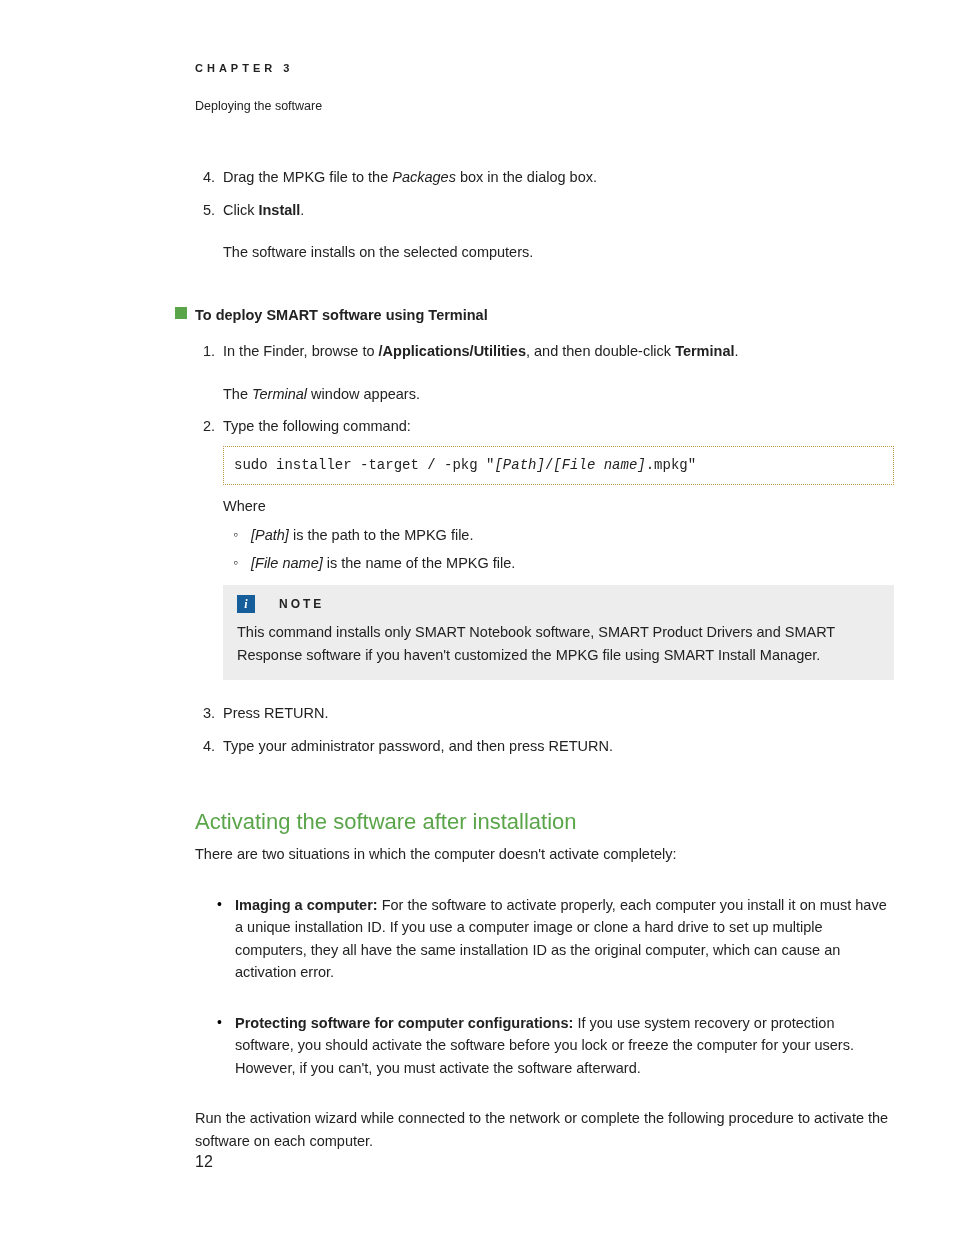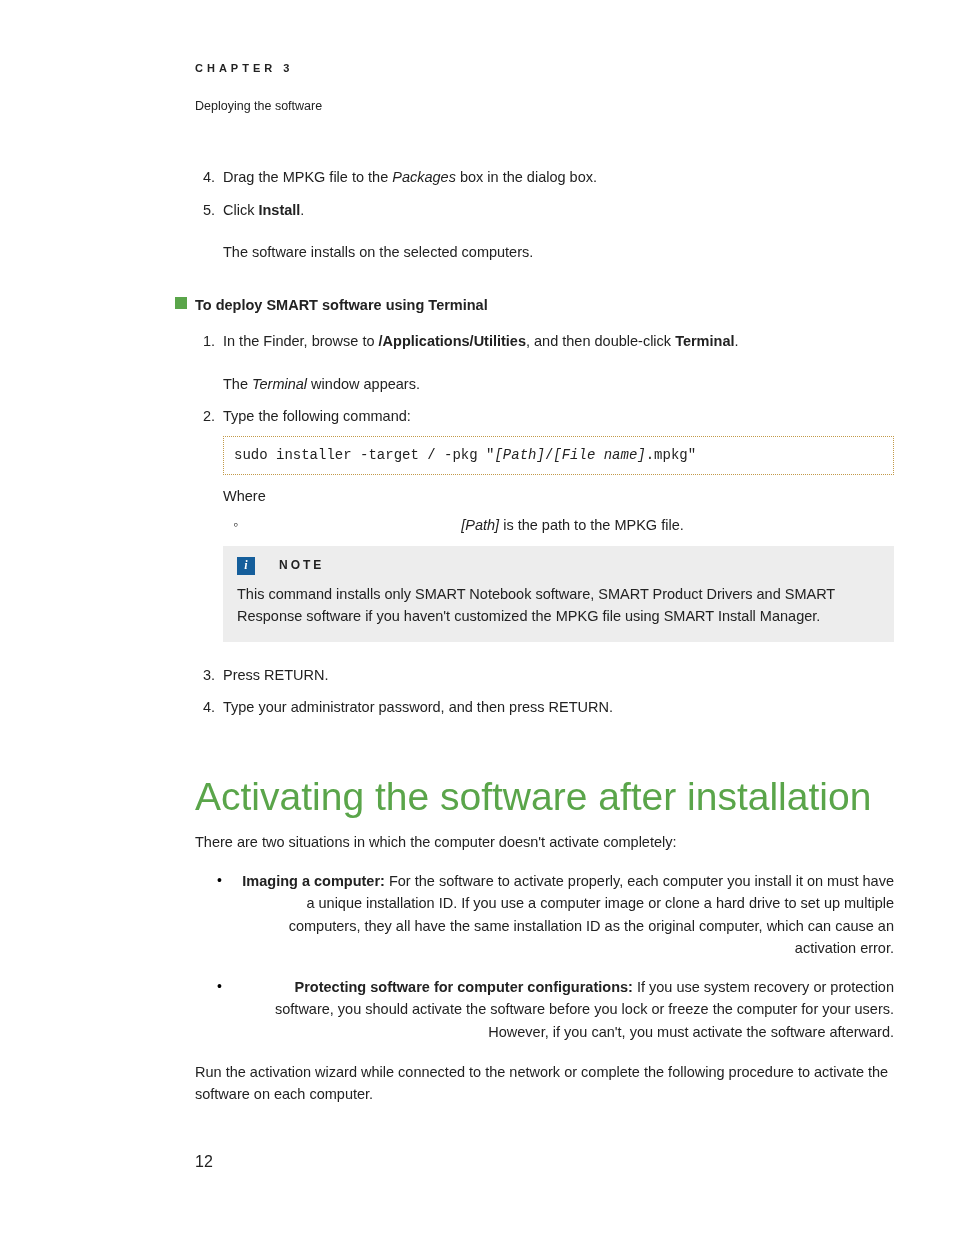--- a/index.html
+++ b/index.html
@@ -31,42 +31,42 @@
   }
   ol.num { list-style: none; padding: 0; margin: 0 0 14px 0; }
   ol.num > li { display: flex; margin-bottom: 10px; }
   ol.num > li > .n { width: 28px; flex: 0 0 28px; text-align: right; padding-right: 8px; }
   ol.num > li > .b { flex: 1; }
   .followup { margin-top: 20px; }
 
   .proc-head {
     position: relative;
     font-weight: bold;
-    margin: 30px 0 14px 0;
+    margin: 40px 0 14px 0;
   }
   .proc-head .sq {
     position: absolute;
     left: -20px; top: 3px;
     width: 12px; height: 12px;
     background: #5aa54a;
   }
 
   .codebox {
     border: 1px dotted #c29a4a;
     padding: 8px 10px;
     font-family: "Courier New", monospace;
     font-size: 14px;
     margin: 8px 0 10px 0;
     white-space: nowrap;
     overflow: hidden;
   }
   .codebox .ci { font-style: italic; }
 
   ul.sub { list-style: none; padding: 0; margin: 6px 0 10px 0; }
-  ul.sub > li { position: relative; padding-left: 28px; margin: 6px 0; text-align: center; }
+  ul.sub > li { position: relative; padding-left: 28px; margin: 6px 0; }
   ul.sub > li::before {
     content: "\25E6"; 
     position: absolute; left: 10px; top: 0;
     font-size: 14px; color: #222;
   }
 
   .note-block {
     background: #ededed;
     padding: 10px 14px 14px 14px;
     margin: 8px 0 12px 0;
@@ -77,26 +77,26 @@
     color: #fff; font-family: Georgia, serif; font-style: italic;
     font-size: 12px; font-weight: bold;
     display: flex; align-items: center; justify-content: center;
     margin-right: 12px;
   }
   .note-label { font-size: 12px; font-weight: bold; letter-spacing: 3px; padding-left: 12px; }
 
   h1.section {
     font-family: Arial, Helvetica, sans-serif;
     font-weight: normal;
-    font-size: 39px;
+    font-size: 22px;
     color: #5aa54a;
     margin: 48px 0 4px 0;
   }
   ul.bul { list-style: none; padding: 0; margin: 10px 0 0 0; }
-  ul.bul > li { position: relative; padding-left: 40px; margin: 16px 0; text-align: right; }
+  ul.bul > li { position: relative; padding-left: 40px; margin: 28px 0; }
   ul.bul > li::before {
     content: "\2022";
     position: absolute; left: 22px; top: 0;
     font-size: 14px; color: #000;
   }
   .bodytext { margin: 18px 0 0 0; }
   .pagenum {
     position: absolute;
     left: 195px;
     bottom: 60px;
@@ -146,20 +146,21 @@
     </li>
 
     <li>
       <div class="n">2.</div>
       <div class="b">
         <div>Type the following command:</div>
         <div class="codebox"><span>sudo installer -target / -pkg "</span><span class="ci">[Path]</span><span>/</span><span class="ci">[File name]</span><span>.mpkg"</span></div>
         <div>Where</div>
         <ul class="sub">
           <li><em>[Path]</em><span> is the path to the MPKG file.</span></li>
+          <li><em>[File name]</em><span> is the name of the MPKG file.</span></li>
         </ul>
         <div class="note-block">
           <div class="note-head">
             <div class="note-icon">i</div>
             <div class="note-label">NOTE</div>
           </div>
           <div>This command installs only SMART Notebook software, SMART Product Drivers and SMART Response software if you haven't customized the MPKG file using SMART Install Manager.</div>
         </div>
       </div>
     </li>

